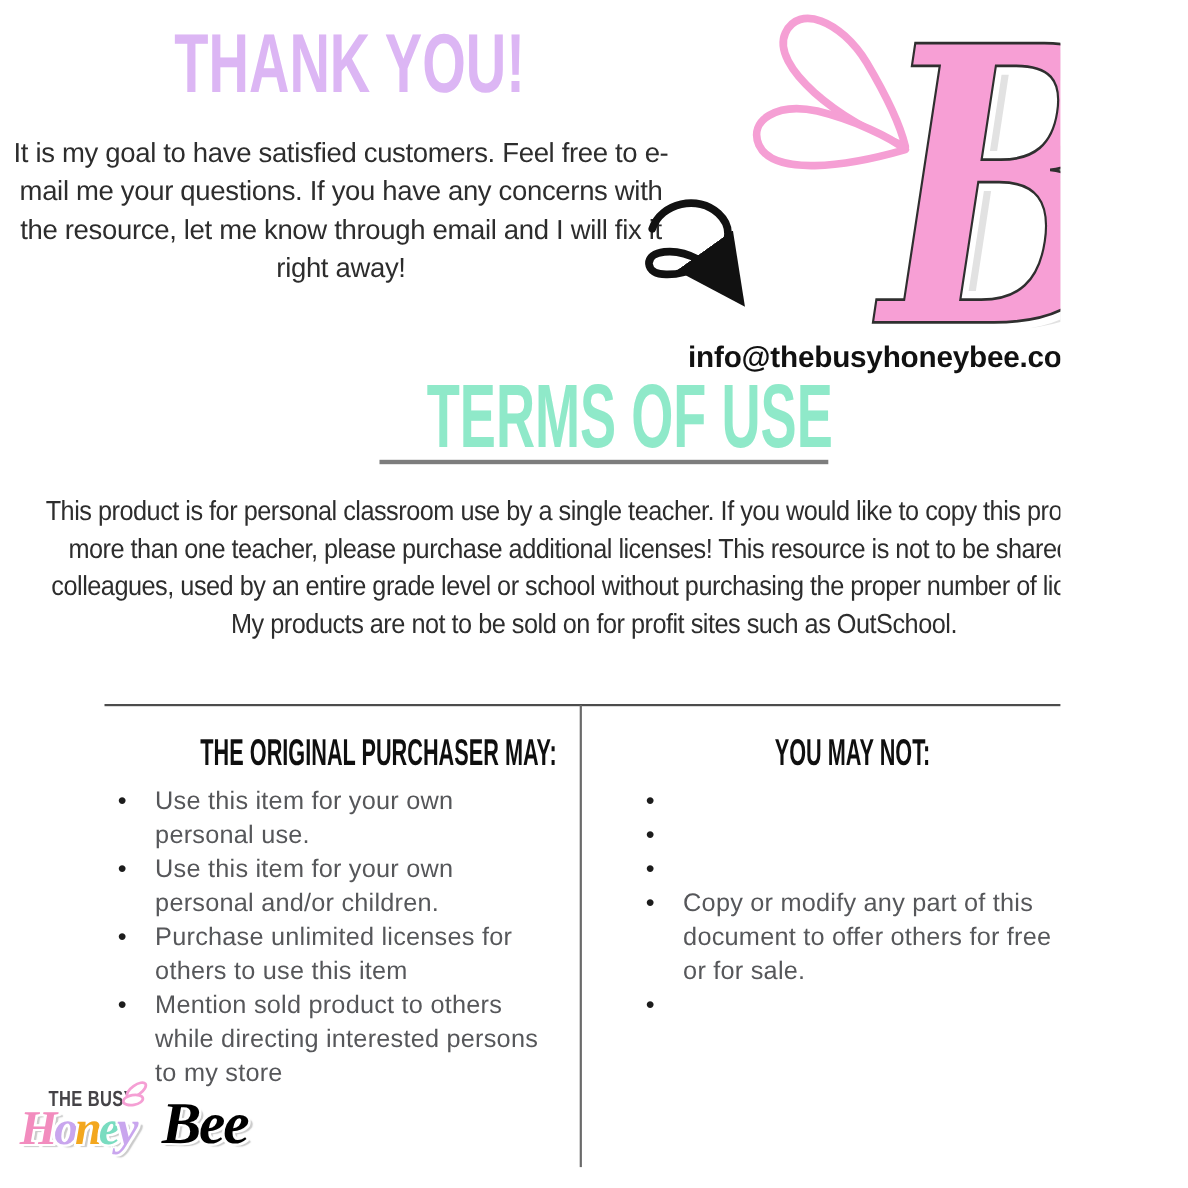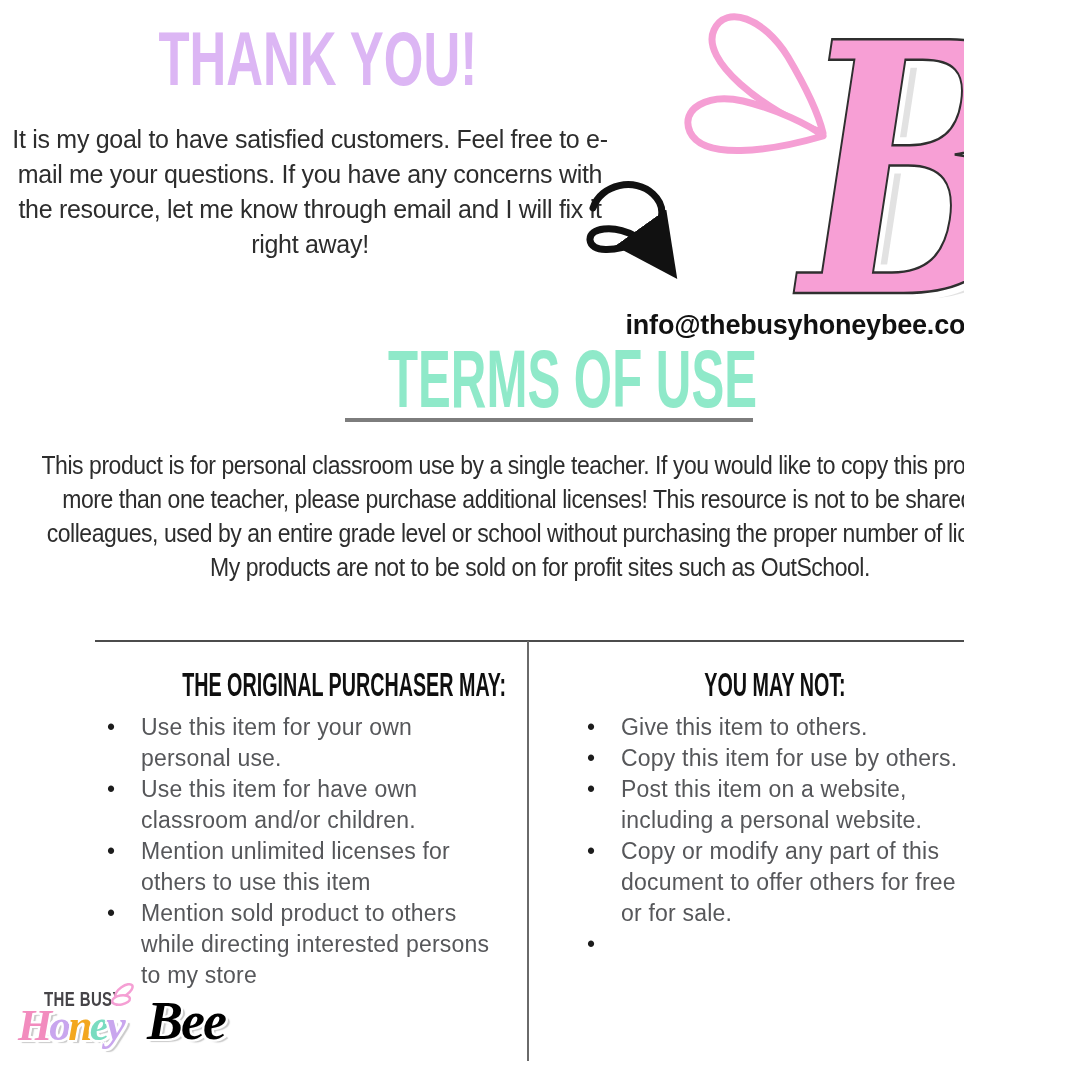--- a/index.html
+++ b/index.html
@@ -111,49 +111,46 @@
 
   <ul class="list left-list">
 
       <li class="li">
         <span class="dot">•</span>
         <span class="txt">Use this item for your own personal use.</span>
       </li>
 
       <li class="li">
         <span class="dot">•</span>
-        <span class="txt">Use this item for have own classroom and/or children.</span>
+        <span class="txt">Use this item for your own personal and/or children.</span>
       </li>
 
       <li class="li">
         <span class="dot">•</span>
-        <span class="txt">Mention unlimited licenses for others to use this item</span>
+        <span class="txt">Purchase unlimited licenses for others to use this item</span>
       </li>
 
       <li class="li">
         <span class="dot">•</span>
         <span class="txt">Mention sold product to others while directing interested persons to my store</span>
       </li>
     </ul>
 
   <ul class="list right-list">
 
       <li class="li">
         <span class="dot">•</span>
-        <span class="txt">Give this item to others.</span>
       </li>
 
       <li class="li">
         <span class="dot">•</span>
-        <span class="txt">Copy this item for use by others.</span>
       </li>
 
       <li class="li">
         <span class="dot">•</span>
-        <span class="txt">Post this item on a website, including a personal website.</span>
       </li>
 
       <li class="li">
         <span class="dot">•</span>
         <span class="txt">Copy or modify any part of this document to offer others for free or for sale.</span>
       </li>
 
       <li class="li">
         <span class="dot">•</span>
       </li>

